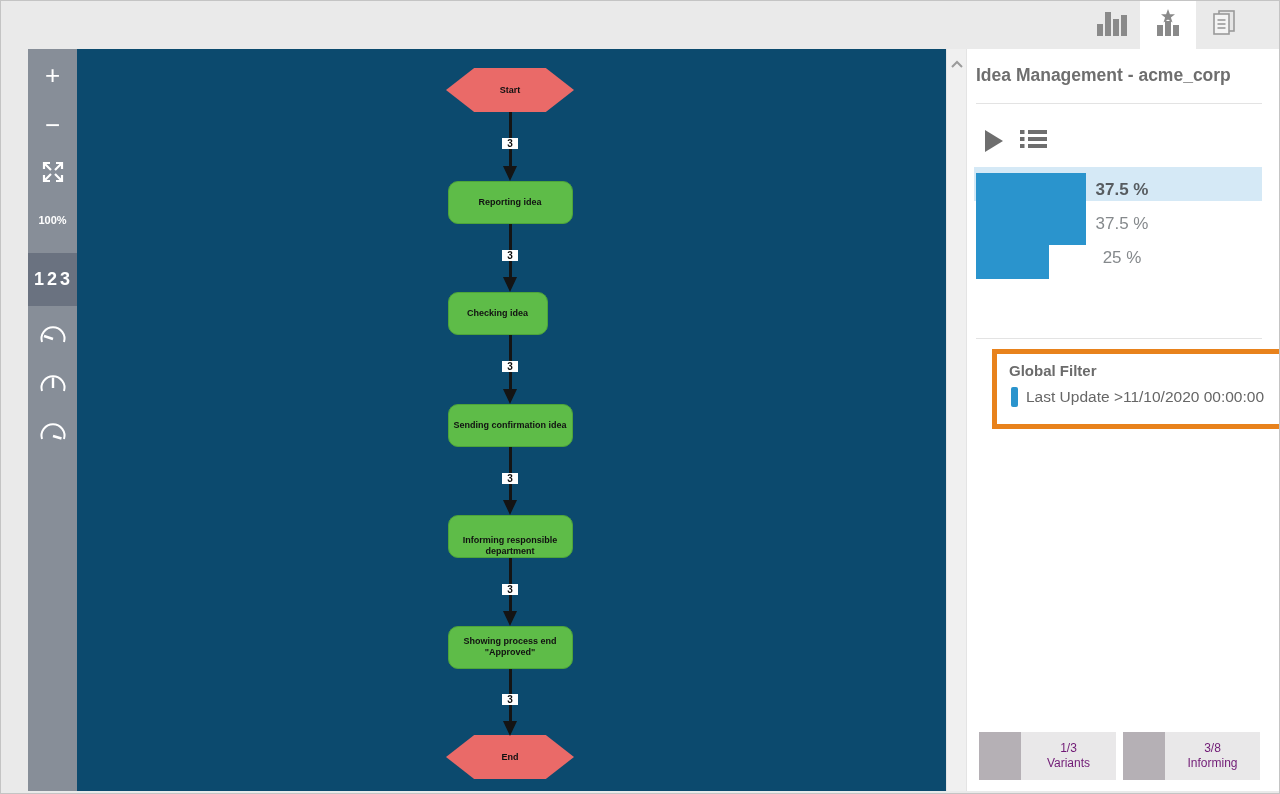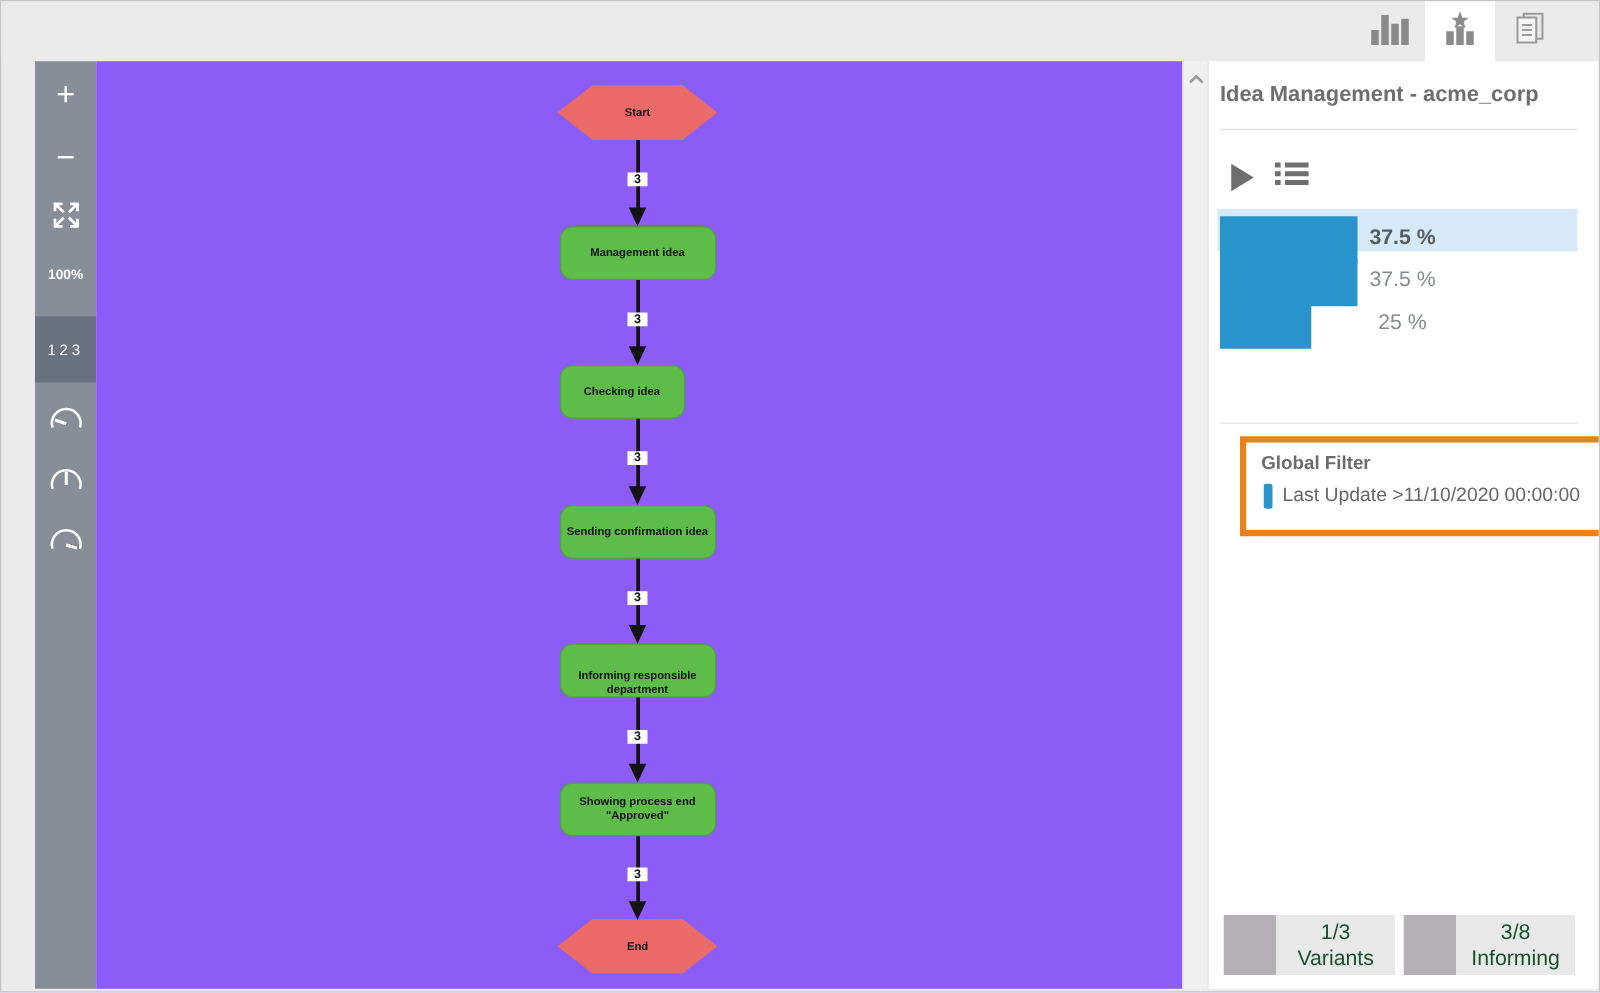--- a/index.html
+++ b/index.html
@@ -14,24 +14,24 @@
   .tab{width:56px;height:48px;display:flex;align-items:center;justify-content:center;cursor:pointer;}
   .tab.active{background:#ffffff;}
 
   
   .toolbar{position:absolute;left:27px;top:48px;width:49px;bottom:2px;background:var(--toolbar-gray);}
   .tbtn{position:absolute;left:0;width:49px;display:flex;align-items:center;justify-content:center;
         background:none;border:none;color:#fff;cursor:pointer;padding:0;}
   .tbtn.glyph{font-size:26px;font-weight:400;line-height:1;}
   .zoomlvl{position:absolute;left:0;width:49px;text-align:center;color:#fff;font-size:11px;font-weight:bold;}
   .numbtn{position:absolute;left:0;width:49px;height:53px;background:#6a7280;border:none;color:#fff;
-          font-size:12px;font-weight:normal;letter-spacing:3px;cursor:pointer;font-family:"Liberation Sans",sans-serif;}
-
-  
-  .canvas{position:absolute;left:76px;top:48px;width:869px;bottom:2px;background:#8b5cf6;overflow:hidden;}
+          font-size:18px;font-weight:bold;letter-spacing:3px;cursor:pointer;font-family:"Liberation Sans",sans-serif;}
+
+  
+  .canvas{position:absolute;left:76px;top:48px;width:869px;bottom:2px;background:#0c4a6e;overflow:hidden;}
   .fnode{position:absolute;display:flex;align-items:center;justify-content:center;text-align:center;
          font-size:9px;font-weight:bold;color:#111;line-height:1.2;box-sizing:border-box;padding:0 4px;cursor:pointer;}
   .fnode.task{background:var(--task-green);border:1px solid #4da43a;border-radius:10px;}
   .fnode.hex{background:var(--endpoint-red);clip-path:polygon(22% 0,78% 0,100% 50%,78% 100%,22% 100%,0 50%);}
   .edge{position:absolute;width:3px;background:#141414;}
   .ehead{position:absolute;width:0;height:0;border-left:7px solid transparent;border-right:7px solid transparent;
          border-top:15px solid #141414;}
   .elabel{position:absolute;width:16px;text-align:center;font-size:10px;font-weight:bold;color:#111;background:#fff;}
 
   
@@ -59,21 +59,21 @@
   .gfhead{margin:8px 0 0 12px;font-size:15px;font-weight:bold;color:#6b6b6b;}
   .gfrow{margin:8px 0 0 14px;display:flex;align-items:center;cursor:pointer;}
   .gfmark{width:7px;height:20px;border-radius:2px;background:var(--accent-blue);flex:0 0 auto;}
   .gftext{margin-left:8px;font-size:15.5px;color:#666;}
 
   
   .badges{position:absolute;left:12px;bottom:11px;display:flex;gap:7px;}
   .badge{width:137px;height:48px;display:flex;cursor:pointer;}
   .badge-block{width:42px;height:48px;background:#b5b0b5;flex:0 0 auto;}
   .badge-text{flex:1;background:#e9e8e9;display:flex;flex-direction:column;align-items:center;justify-content:center;
-              font-size:17px;color:#14532d;line-height:1.25;}
+              font-size:12px;color:#701a75;line-height:1.25;}
 </style>
 </head>
 <body>
 
 <div class="app" style="--accent-blue: #2a94cd; --highlight-blue: #d5e9f6; --task-green: #5ebc48; --endpoint-red: #ea6a68; --filter-orange: #e8821c; --toolbar-gray: #878e98;">
 
   <div class="topbar">
     <div class="tabs">
         <div class="tab">
           <span><svg width="36" height="30" viewBox="0 0 36 30">
@@ -149,21 +149,21 @@
       </span>
     </button>
   </div>
 
   <div class="canvas">
     <div id="flow">
         <div class="fnode hex" style="left: 369px; top: 19px; width: 128px; height: 44px;">
           <span>Start</span>
         </div>
         <div class="fnode task" style="left: 370.5px; top: 131.5px; width: 125px; height: 43px;">
-          <span>Management idea</span>
+          <span>Reporting idea</span>
         </div>
         <div class="fnode task" style="left: 370.5px; top: 242.5px; width: 100px; height: 43px;">
           <span>Checking idea</span>
         </div>
         <div class="fnode task" style="left: 370.5px; top: 354.5px; width: 125px; height: 43px;">
           <span>Sending confirmation idea</span>
         </div>
         <div class="fnode task" style="left: 370.5px; top: 465.5px; width: 125px; height: 43px; align-items: flex-end;">
           <span>Informing responsible department</span>
         </div>

